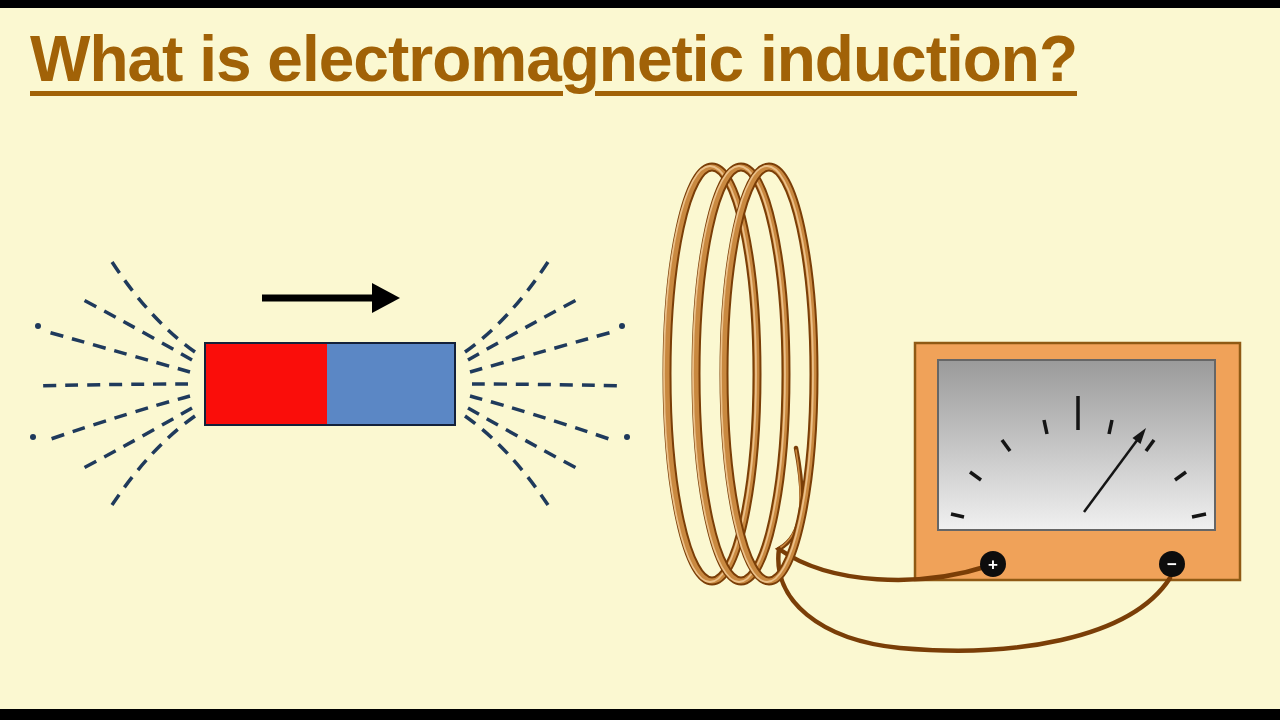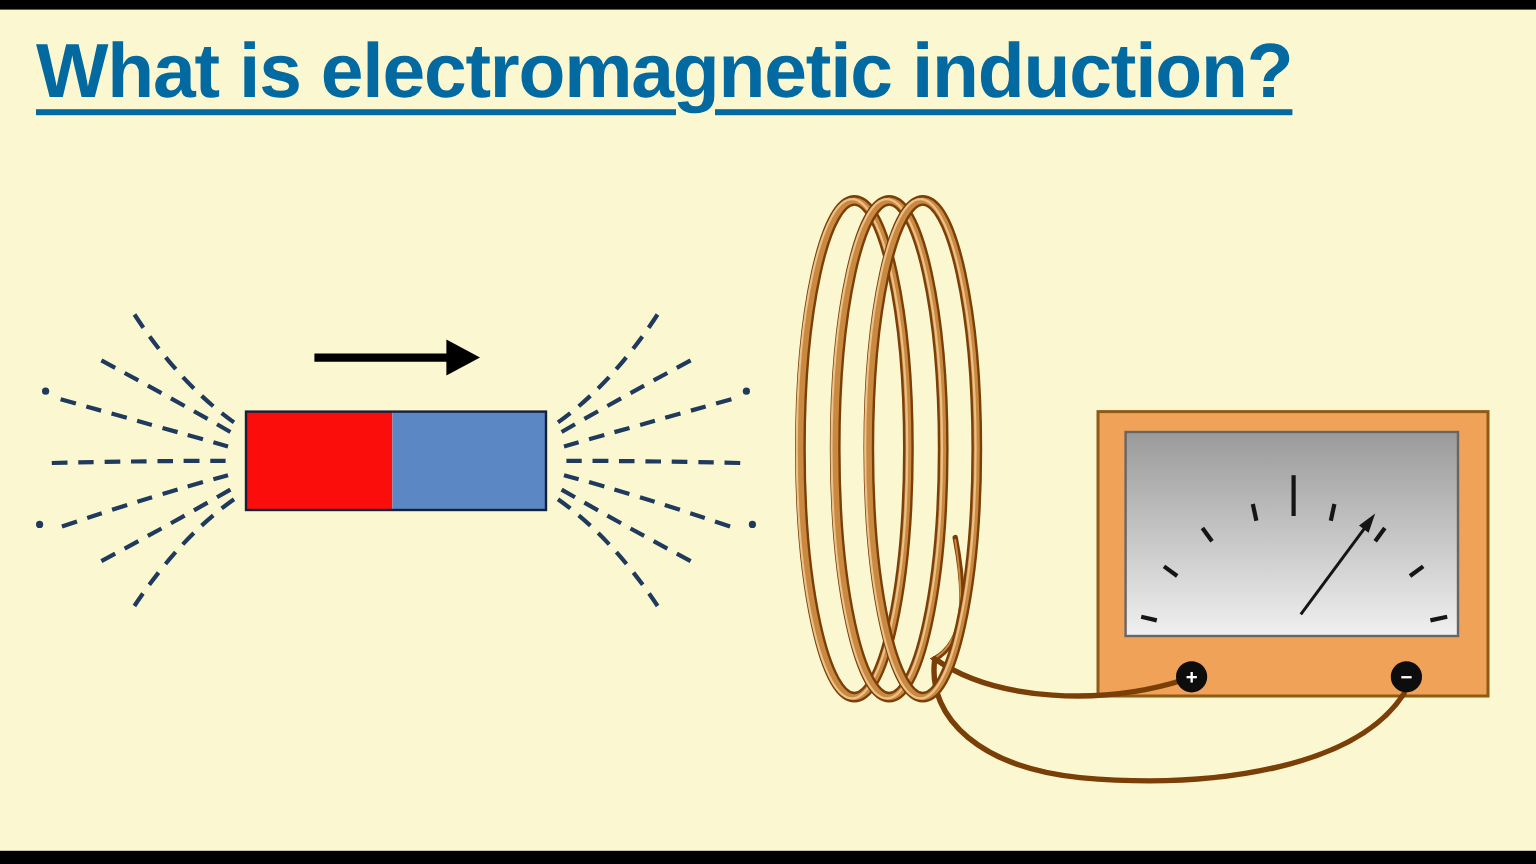--- a/index.html
+++ b/index.html
@@ -5,21 +5,21 @@
   html,body{margin:0;padding:0;background:#000;}
   .stage{
     position:relative;width:1280px;height:720px;overflow:hidden;
     background:#FBF8D1;font-family:"Liberation Sans",sans-serif;
   }
   .letterbox{position:absolute;left:0;width:100%;background:#000;}
   .letterbox.top{top:0;height:8px;}
   .letterbox.bottom{bottom:0;height:11px;}
   .title{
     position:absolute;left:30px;top:22px;margin:0;
-    font-size:64px;font-weight:700;color:#0369a1;letter-spacing:-1px;
+    font-size:64px;font-weight:700;color:#a16207;letter-spacing:-1px;
     text-decoration:underline;text-decoration-thickness:5px;text-underline-offset:10px;
     white-space:nowrap;
   }
   .art{position:absolute;left:0;top:0;}
   .field-line{fill:none;stroke:#1F3A5C;stroke-width:3.5;stroke-dasharray:13 9;stroke-linecap:butt;}
   .field-dot{fill:#1F3A5C;}
   .wire{fill:none;stroke:#7A3E07;stroke-width:4.5;stroke-linecap:round;}
   .wire-hl{fill:none;stroke:#C98940;stroke-width:1.6;stroke-linecap:round;}
   .coil-dark{fill:none;stroke:#7A3E07;stroke-width:9;}
   .coil-mid{fill:none;stroke:#C98940;stroke-width:5;}

